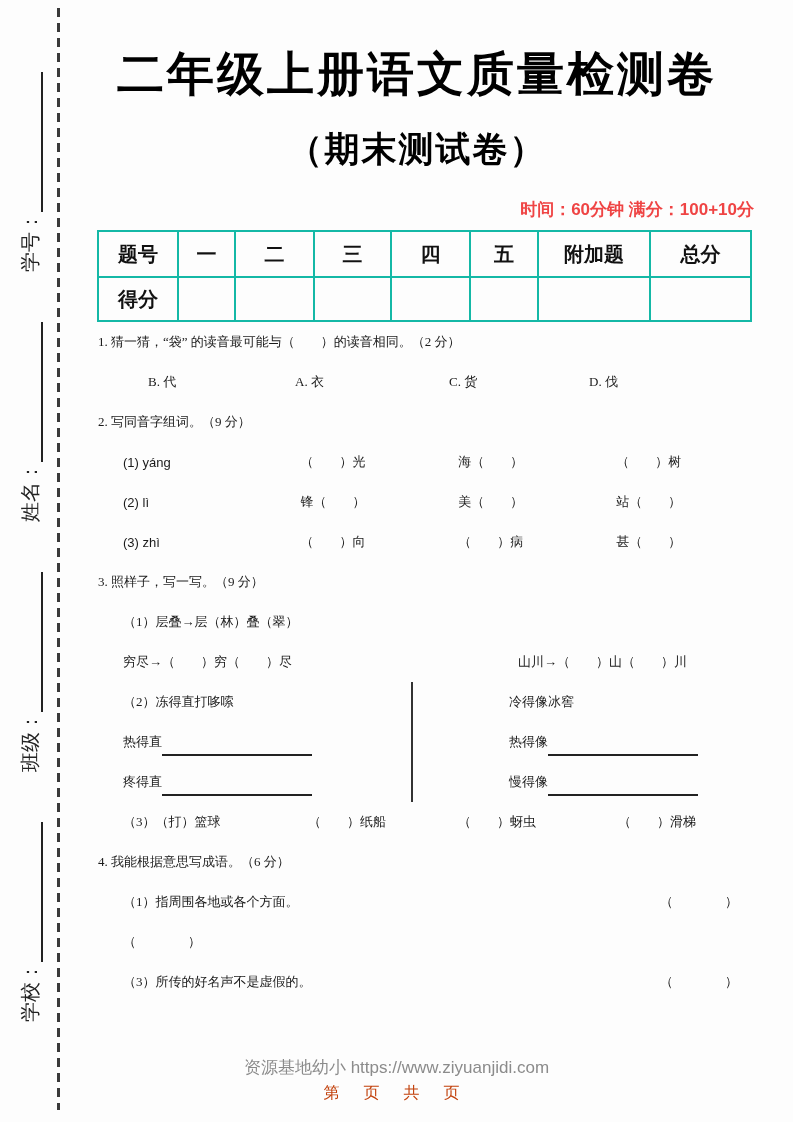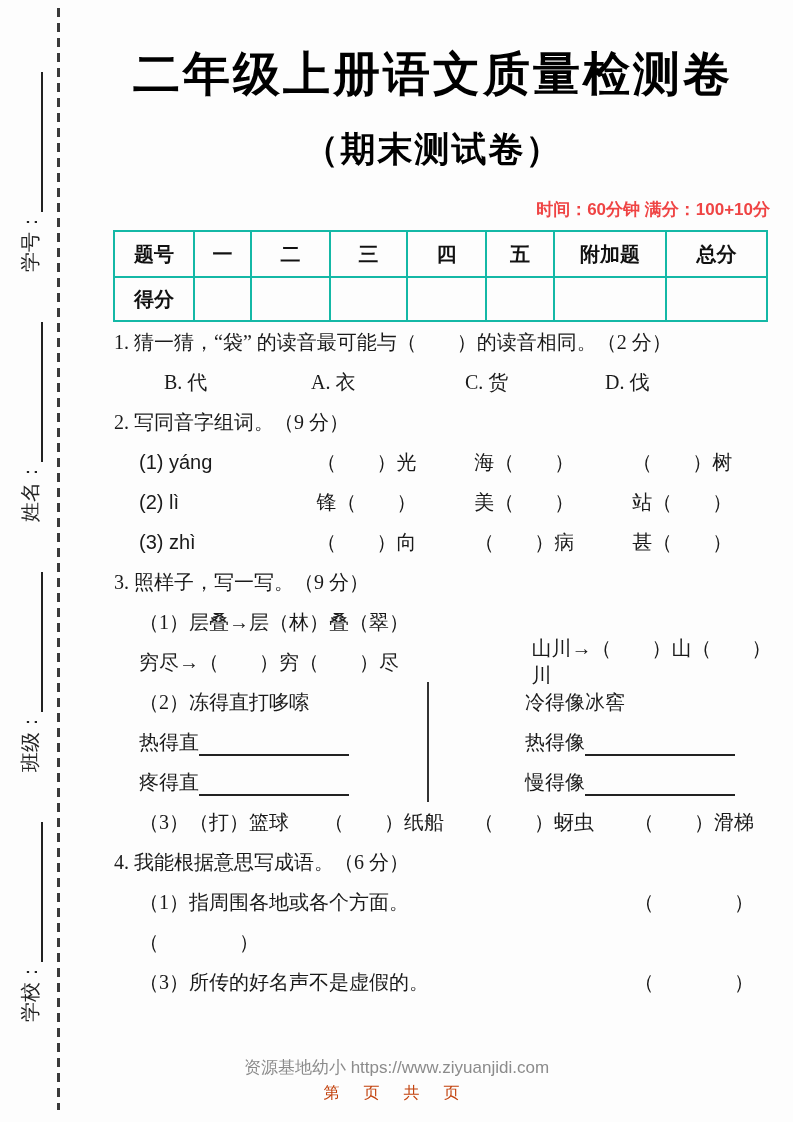--- a/index.html
+++ b/index.html
@@ -19,21 +19,21 @@
     font-size:20px; color:#222; white-space:nowrap;
   }
   .side-field { display:flex; align-items:center; margin-right:50px; }
   .side-line { display:inline-block; width:140px; height:24px; border-bottom:2px solid #222; }
   .binding-line {
     position:absolute; left:57px; top:8px; width:3px; height:1102px;
     background-image:repeating-linear-gradient(to bottom, #3a3a3a 0 9px, transparent 9px 15px);
   }
 
   
-  .main { position:absolute; left:76px; top:0; width:714px; }
+  .main { position:absolute; left:60px; top:0; width:714px; }
 
   .title {
     margin:46px 0 0 0; text-align:center;
     font-family:"Liberation Sans", sans-serif; font-weight:900;
     font-size:47px; line-height:56px; letter-spacing:3px; color:#000;
   }
   .subtitle {
     margin:24px 0 0 0; text-align:center;
     font-family:"Liberation Sans", sans-serif; font-weight:800;
     font-size:35px; line-height:46px; letter-spacing:2px; color:#000;
@@ -53,21 +53,21 @@
     border:2px solid #14b8a6; padding:0; text-align:center;
     font-size:20px; color:#111;
   }
   .score-table th { height:44px; font-weight:bold; }
   .score-table td { height:42px; font-weight:bold; }
 
   
   .sec-heading {
     margin-top:9px; font-size:21px; line-height:27px; font-weight:bold; color:#111;
   }
-  .line { height:40px; display:flex; align-items:center; font-size:20px; }
+  .line { height:40px; display:flex; align-items:center; font-size:13px; }
   .stem { margin-left:38px; }
   .sub  { margin-left:63px; }
   .options { margin-left:88px; }
   .options span:nth-child(1){ width:147px; }
   .options span:nth-child(2){ width:154px; }
   .options span:nth-child(3){ width:140px; }
   .q2-row { margin-left:63px; }
   .q2-pinyin { width:180px; font-family:"Liberation Sans", sans-serif; }
   .q2-cell { width:160px; }
   .w395 { display:inline-block; width:395px; }

